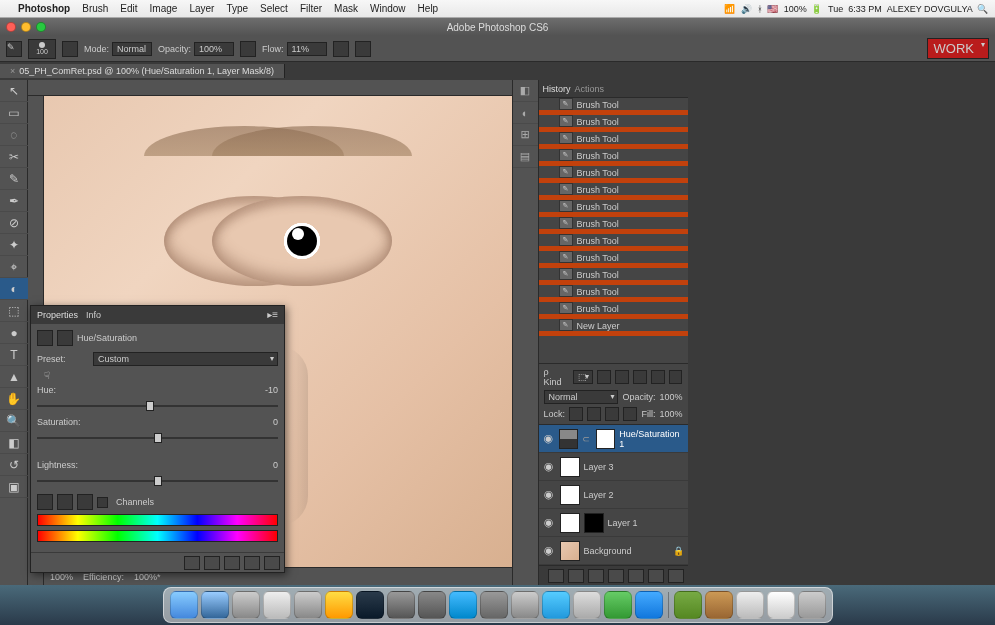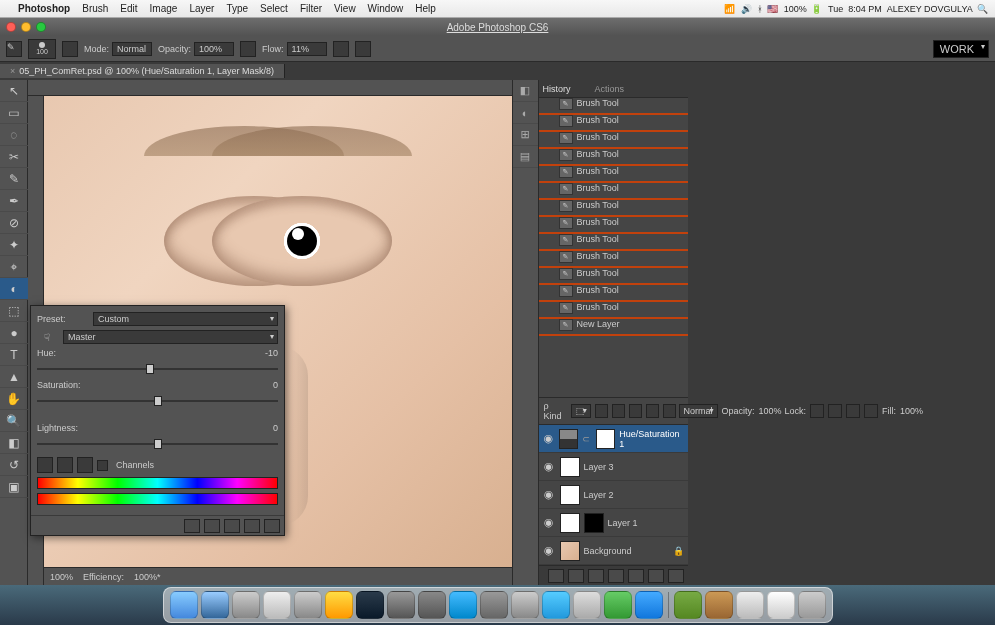--- a/index.html
+++ b/index.html
@@ -6,33 +6,33 @@
 body { width:995px; height:625px; background:#3a3a3a; overflow:hidden; position:relative; }
 
 
 .mac-menubar { height:18px; background:linear-gradient(#f7f7f7,#e8e8e8); display:flex; align-items:center; font-size:10px; color:#222; border-bottom:1px solid #aaa; padding:0 6px; }
 .mac-menubar .apple { font-size:12px; margin-right:6px; }
 .mac-menubar .menu-item { padding:0 6px; cursor:default; }
 .mac-menubar .right { margin-left:auto; display:flex; align-items:center; gap:5px; font-size:9px; }
 .mac-menubar .right span { white-space:nowrap; }
 
 
-.app-titlebar { height:18px; background:linear-gradient(#6d6d6d,#525252); display:flex; align-items:center; justify-content:center; font-size:10px; color:#ddd; position:relative;text-decoration:underline; }
+.app-titlebar { height:18px; background:linear-gradient(#6d6d6d,#525252); display:flex; align-items:center; justify-content:center; font-size:10px; color:#ddd; position:relative; }
 .traffic { position:absolute; left:6px; display:flex; gap:5px; }
 .traffic div { width:10px; height:10px; border-radius:50%; border:1px solid rgba(0,0,0,.3); }
 .tl-close{background:#ff5f57}.tl-min{background:#ffbd2e}.tl-max{background:#28c940}
 
 
 .options-bar { height:26px; background:#535353; border-bottom:1px solid #2a2a2a; display:flex; align-items:center; padding:0 6px; gap:6px; font-size:9px; color:#ccc; }
 .brush-preview { width:28px; height:20px; background:#3a3a3a; border:1px solid #222; display:flex; flex-direction:column; align-items:center; justify-content:center; font-size:7px; }
 .brush-preview .dot{width:6px;height:6px;border-radius:50%;background:#ccc}
 .opt-field { display:flex; align-items:center; gap:3px; }
 .opt-value { background:#3a3a3a; border:1px solid #222; padding:1px 4px; min-width:40px; font-size:9px; }
 .opt-icon { width:16px; height:16px; background:#3a3a3a; border:1px solid #222; }
-.workspace-dd { margin-left:auto; background:#000000; border:1px solid #222; padding:2px 14px 2px 6px; font-size:11px; position:relative;text-align:right;}
+.workspace-dd { margin-left:auto; background:#b91c1c; border:1px solid #222; padding:2px 14px 2px 6px; font-size:13px; position:relative;text-align:right;}
 .workspace-dd:after{content:"▾";position:absolute;right:3px;top:1px;font-size:8px}
 
 
 .doc-tab-bar { height:18px; background:#3a3a3a; display:flex; align-items:center; }
 .doc-tab { padding:2px 10px; font-size:9px; color:#ddd; background:#535353; border-right:1px solid #222; display:flex; align-items:center; gap:4px;}
 .doc-tab .close{font-size:9px;color:#999}
 
 
 .main { position:absolute; top:80px; left:0; right:0; bottom:40px; display:flex; }
 .tools { width:28px; background:#535353; border-right:1px solid #2a2a2a; display:flex; flex-direction:column; }
@@ -48,36 +48,36 @@
 .eye:before{content:"";position:absolute;inset:0;border-radius:50%;box-shadow:0 -8px 15px rgba(100,60,40,.4) inset,0 8px 10px rgba(100,60,40,.3) inset}
 .eye .pupil{position:absolute;width:30px;height:30px;background:#000;border-radius:50%;top:30px;left:75px}
 .eye .highlight{position:absolute;width:12px;height:12px;background:#fff;border-radius:50%;top:32px;left:80px}
 .brow{position:absolute;width:200px;height:30px;background:linear-gradient(#8a6a50,#a08060);border-radius:50% 50% 0 0/100% 100% 0 0;top:30px;opacity:.6}
 .brow.left{left:100px}.brow.right{right:100px}
 .nose{position:absolute;left:50%;top:250px;width:60px;height:180px;transform:translateX(-50%);background:linear-gradient(90deg,rgba(0,0,0,.1),transparent 30%,transparent 70%,rgba(0,0,0,.1));border-radius:30px}
 .statusbar{position:absolute;left:16px;right:0;bottom:0;height:18px;background:#535353;border-top:1px solid #2a2a2a;display:flex;align-items:center;font-size:9px;color:#ccc;padding:0 6px;gap:10px}
 
 
 .panels { width:150px; background:#3a3a3a; display:flex; flex-direction:column; border-left:1px solid #2a2a2a;}
-.panel-tabs{height:18px;background:#3a3a3a;display:flex;align-items:center;font-size:9px;color:#999;border-bottom:1px solid #2a2a2a;padding:0 4px;gap:24px}
+.panel-tabs{height:18px;background:#3a3a3a;display:flex;align-items:center;font-size:9px;color:#999;border-bottom:1px solid #2a2a2a;padding:0 4px;gap:4px}
 .panel-tabs .tab{cursor:default}
 .panel-tabs .tab.active{color:#ddd}
 .icon-strip{width:26px;background:#535353;border-left:1px solid #2a2a2a;display:flex;flex-direction:column}
 .icon-strip div{height:22px;border-bottom:1px solid #4a4a4a;display:flex;align-items:center;justify-content:center;color:#aaa;font-size:11px}
 .right-wrap{display:flex;flex:1}
 
 
 .history{flex:1;overflow:auto;background:#454545}
-.hist-item{height:17px;display:flex;align-items:flex-start;font-size:9px;color:#ccc;padding:0 4px;border-bottom:2px solid #c2410c;gap:4px}
+.hist-item{height:17px;display:flex;align-items:flex-end;font-size:9px;color:#ccc;padding:0 4px;border-bottom:5px solid #c2410c;gap:4px}
 .hist-icon{width:14px;height:12px;background:#666;border:1px solid #333;display:flex;align-items:center;justify-content:center;font-size:7px}
 .hist-check{width:12px;height:12px;display:flex;align-items:center;justify-content:center;color:#888;font-size:9px}
 
 
 .layers-panel{border-top:1px solid #2a2a2a;background:#454545;flex-shrink:0}
-.layers-opts{padding:3px 5px;font-size:9px;color:#ccc;display:flex;flex-direction:row;gap:3px;border-bottom:1px solid #2a2a2a}
+.layers-opts{padding:3px 5px;font-size:9px;color:#ccc;display:flex;flex-direction:column;gap:3px;border-bottom:1px solid #2a2a2a}
 .layers-opts .row{display:flex;align-items:center;gap:4px}
 .layers-opts .dd{background:#3a3a3a;border:1px solid #222;padding:1px 4px;flex:1;position:relative}
 .layers-opts .dd:after{content:"▾";position:absolute;right:3px;font-size:8px}
 .layers-opts .mini-icon{width:14px;height:14px;background:#3a3a3a;border:1px solid #222}
 .layers-list{}
 .layer-row{height:28px;display:flex;align-items:center;font-size:9px;color:#ccc;border-bottom:1px solid #3a3a3a;gap:4px;padding:0 3px}
 .layer-row.sel{background:#2a5a8a;color:#fff}
 .vis-eye{width:14px;font-size:11px;color:#ccc;text-align:center}
 .layer-thumb{width:20px;height:20px;background:#888;border:1px solid #222}
 .layer-thumb.white{background:#fff}
@@ -124,32 +124,32 @@
 <div class="mac-menubar">
   <span class="apple"></span>
   <span class="menu-item" style="font-weight:bold">Photoshop</span>
   <span class="menu-item">Brush</span>
   <span class="menu-item">Edit</span>
   <span class="menu-item">Image</span>
   <span class="menu-item">Layer</span>
   <span class="menu-item">Type</span>
   <span class="menu-item">Select</span>
   <span class="menu-item">Filter</span>
-  <span class="menu-item">View</span>
+  <span class="menu-item">Mask</span>
   <span class="menu-item">Window</span>
   <span class="menu-item">Help</span>
   <div class="right">
     <span>📶</span>
     <span>🔊</span>
     <span>ᚼ</span>
     <span>🇺🇸</span>
     <span>100%</span>
     <span>🔋</span>
     <span>Tue</span>
-    <span>8:04 PM</span>
+    <span>6:33 PM</span>
     <span>ALEXEY  DOVGULYA</span>
     <span>🔍</span>
   </div>
 </div>
 
 <div class="app-titlebar">
   <div class="traffic">
     <div class="tl-close"></div>
     <div class="tl-min"></div>
     <div class="tl-max"></div>
@@ -387,28 +387,37 @@
           <div></div>
           <div></div>
           <div></div>
         </div>
       </div>
     </div>
   </div>
 </div>
 
 <div class="props-panel">
+  <div class="props-tabs">
+    <span class="tab active">Properties</span>
+    <span class="tab">Info</span>
+    <span class="close">▸≡</span>
+  </div>
   <div class="props-body">
+    <div class="props-title">
+      <div class="picon"></div>
+      <div class="picon"></div>
+      <span>Hue/Saturation</span>
+    </div>
     <div class="props-row">
       <label>Preset:</label>
       <div class="props-dd">Custom</div>
     </div>
     <div class="props-row">
       <div class="picon" style="width:20px;font-size:10px;text-align:center">☟</div>
-      <div class="props-dd">Master</div>
     </div>
     <div class="slider-row">
       <label>Hue:</label>
       <div style="flex:1"></div>
       <div class="val">-10</div>
     </div>
     <div class="slider">
         <div class="track"></div>
         <div class="thumb" style="left:47%"></div>
       </div>

